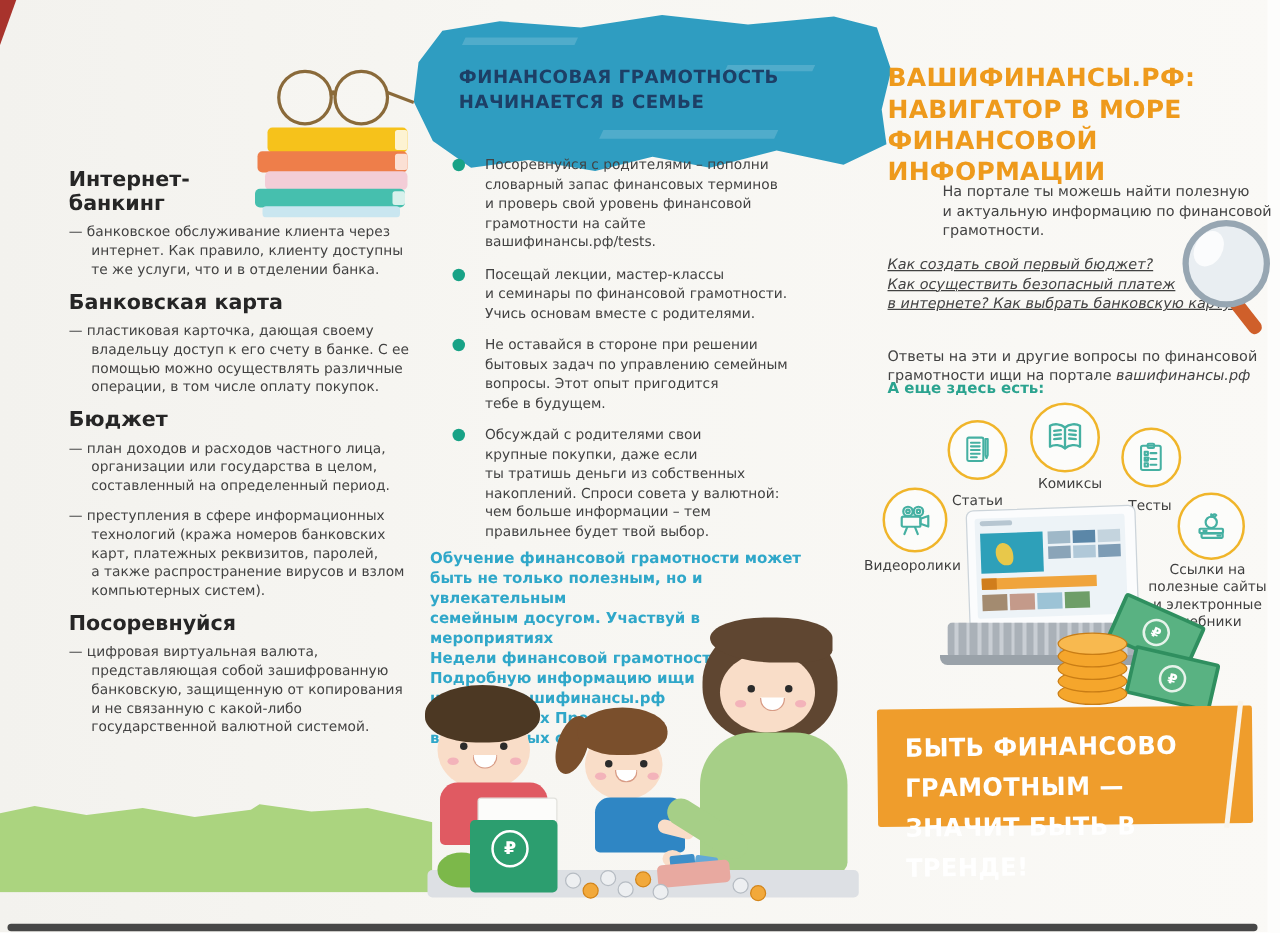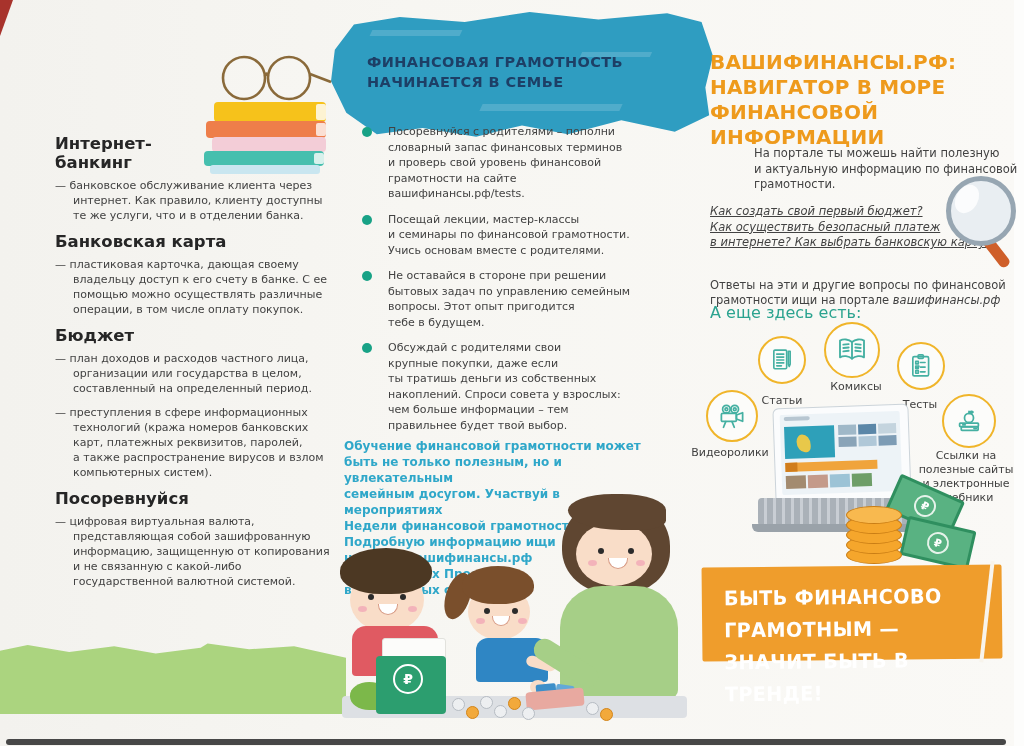--- a/index.html
+++ b/index.html
@@ -18,21 +18,21 @@
   .brush .streak{position:absolute;background:rgba(255,255,255,.16);transform:skewX(-25deg);}
   .mid-title{font-size:14.5px;line-height:20px;font-weight:bold;color:#1d3f66;letter-spacing:.4px;}
   .bullet-row{display:flex;margin-bottom:10px;}
   .bullet-dot{width:10px;height:10px;border-radius:50%;background:#18a286;margin:3px 16px 0 0;flex:0 0 auto;}
   .bullet-text{font-size:11px;line-height:15.5px;color:#424242;}
   .highlight{font-size:12px;line-height:16px;font-weight:bold;color:#2fa7c9;}
   
   .right-title{font-size:20px;line-height:25px;font-weight:bold;color:#ee9a1c;letter-spacing:.2px;}
   .body-txt{font-size:11.5px;line-height:15.5px;color:#424242;}
   .italic{font-style:italic;}
-  .more-label{font-size:16px;font-weight:normal;color:#2ba38f;}
+  .more-label{font-size:12px;font-weight:bold;color:#2ba38f;}
   .feat-circle{border-radius:50%;background:#fcfcfa;border:2.5px solid #f0b52a;display:flex;align-items:center;justify-content:center;}
   .feat-label{font-size:11px;line-height:14px;color:#3f3f3f;text-align:center;}
   .banner{background:#ef9d2c;border-radius:2px;transform:rotate(-.6deg);}
   .banner:before{content:"";position:absolute;right:13px;top:-4px;width:4px;height:108%;background:#f8f4ec;transform:rotate(7deg);}
   .banner-text{font-size:20px;line-height:32px;font-weight:bold;color:#fff;letter-spacing:.4px;transform:scaleX(.96);transform-origin:left;}
   
   .skin{background:#f9ddc8;}
   .eye{position:absolute;width:6px;height:6px;border-radius:50%;background:#2b2b2b;}
   .blush{position:absolute;width:9px;height:6px;border-radius:50%;background:#f3b3ba;}
   .smile{position:absolute;background:#fff;border-radius:0 0 20px 20px;border:1px solid #d89c86;border-top:none;}
@@ -104,21 +104,21 @@
       <div class="term-d preline">— преступления в сфере информационных
 технологий (кража номеров банковских
 карт, платежных реквизитов, паролей,
 а также распространение вирусов и взлом
 компьютерных систем).</div>
     </div>
     <div class="term-block">
       <div class="term-h preline">Посоревнуйся</div>
       <div class="term-d preline">— цифровая виртуальная валюта,
 представляющая собой зашифрованную
-информацию, защищенную от копирования
+банковскую, защищенную от копирования
 и не связанную с какой-либо
 государственной валютной системой.</div>
     </div>
   </div>
 
   <div class="abs mid-title preline" style="left:367px;top:52px;width:300px;">ФИНАНСОВАЯ ГРАМОТНОСТЬ
 НАЧИНАЕТСЯ В СЕМЬЕ</div>
 
   <div class="abs" style="left:362px;top:124px;width:315px;">
     <div class="bullet-row">
@@ -140,21 +140,21 @@
       <div class="bullet-text preline">Не оставайся в стороне при решении
 бытовых задач по управлению семейным
 вопросы. Этот опыт пригодится
 тебе в будущем.</div>
     </div>
     <div class="bullet-row">
       <div class="bullet-dot"></div>
       <div class="bullet-text preline">Обсуждай с родителями свои
 крупные покупки, даже если
 ты тратишь деньги из собственных
-накоплений. Спроси совета у взрослых:
+накоплений. Спроси совета у валютной:
 чем больше информации – тем
 правильнее будет твой выбор.</div>
     </div>
   </div>
 
   <div class="abs highlight preline" style="left:344px;top:438px;width:310px;">Обучение финансовой грамотности может
 быть не только полезным, но и увлекательным
 семейным досугом. Участвуй в мероприятиях
 Недели финансовой грамотности.
 Подробную информацию ищи

